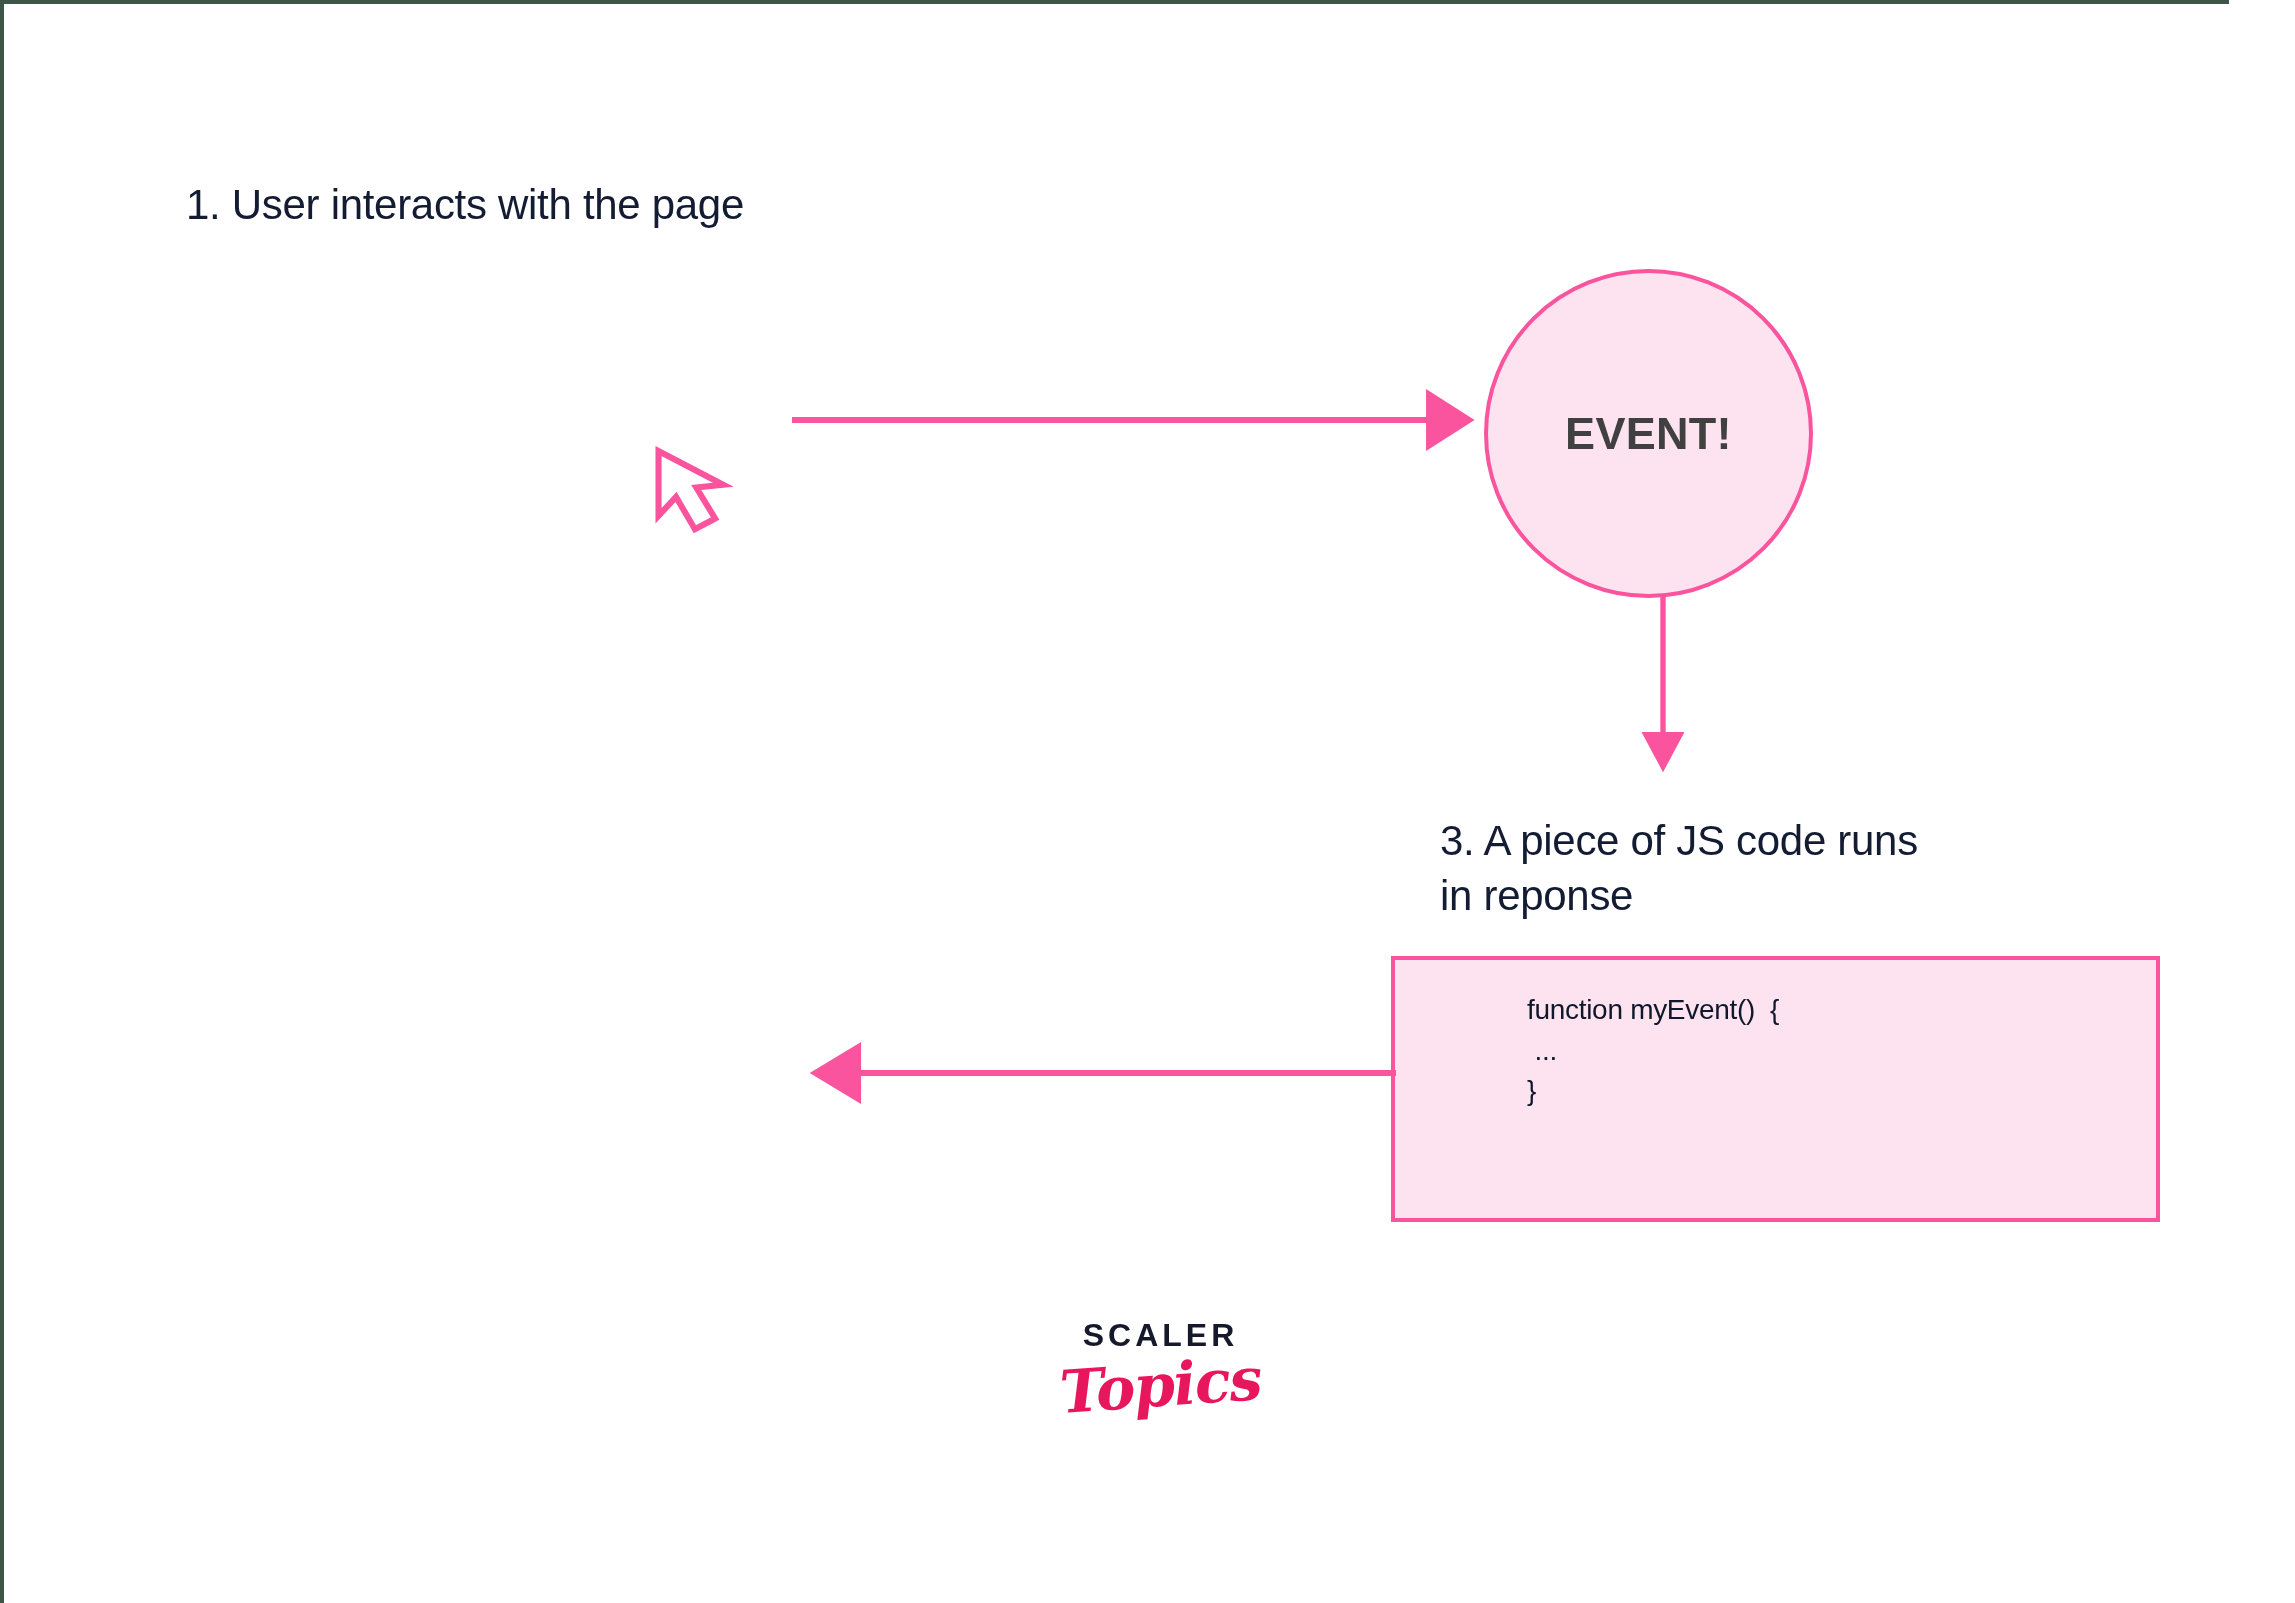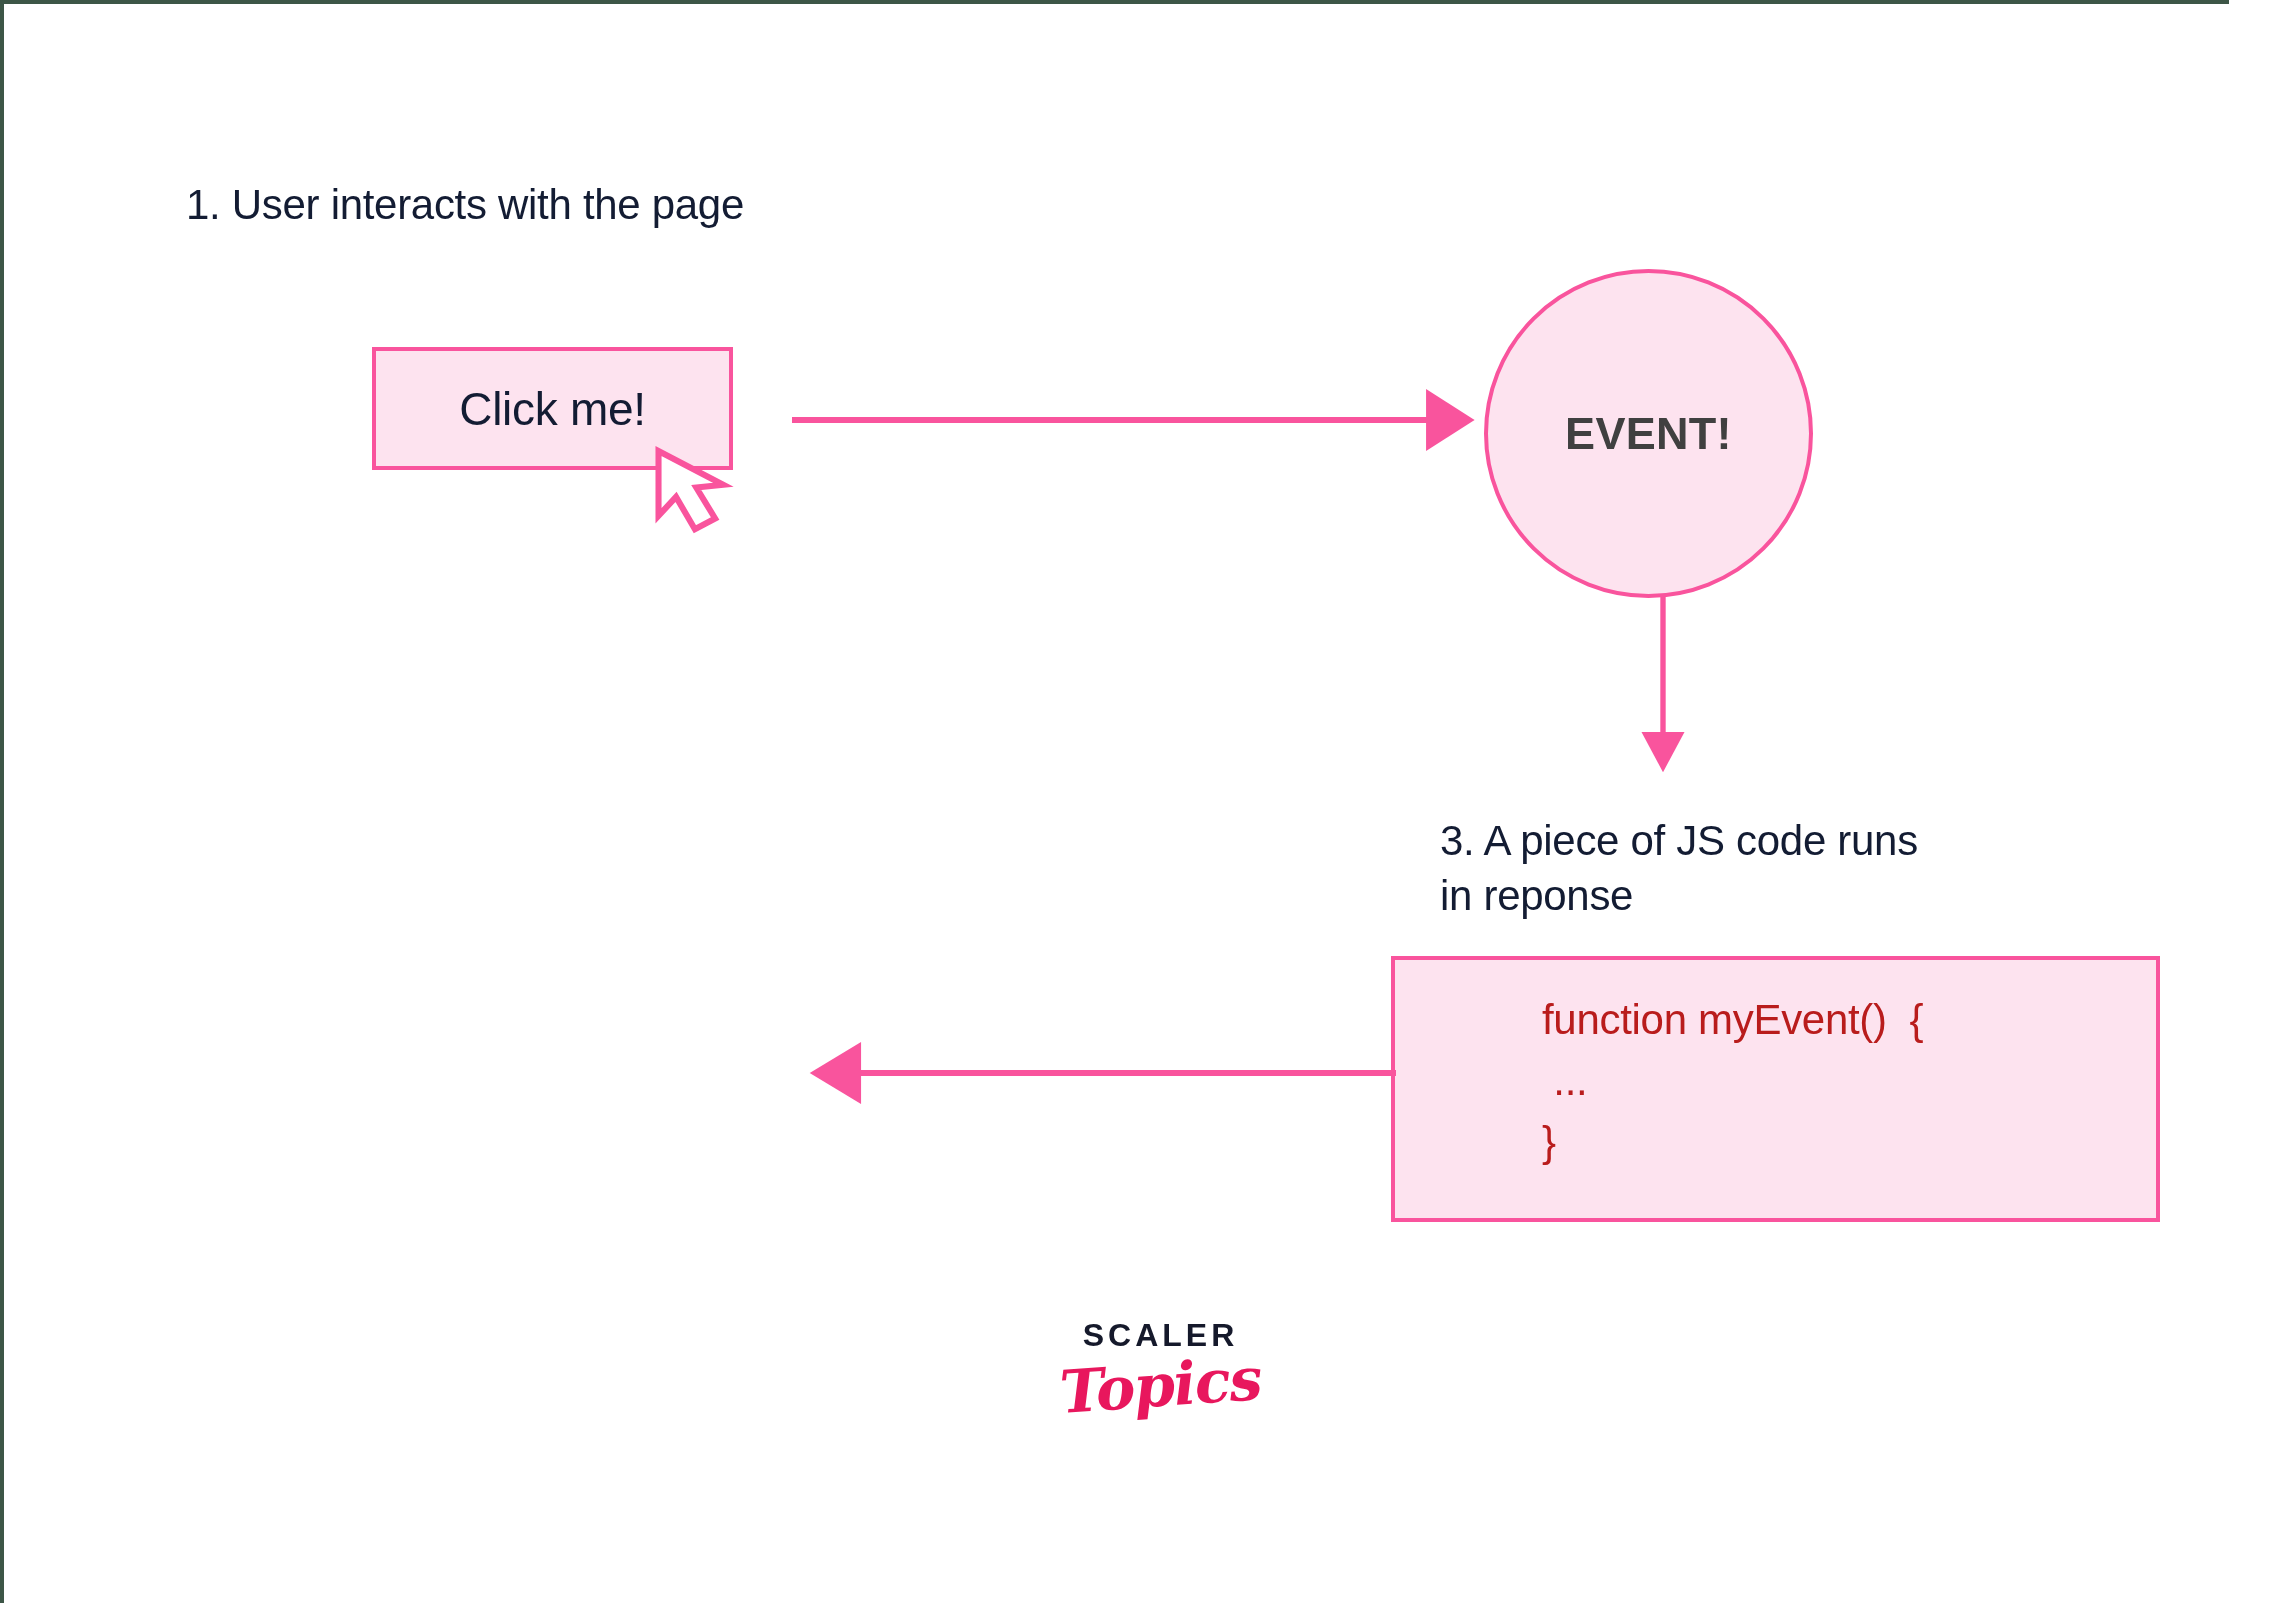--- a/index.html
+++ b/index.html
@@ -86,24 +86,24 @@
     left: 1387px;
     top: 952px;
     width: 769px;
     height: 266px;
     background: #fde3ef;
     border: 4.7px solid #f9549d;
     box-sizing: border-box;
   }
   #code-lines {
     position: absolute;
-    left: 147px;
+    left: 132px;
     top: 30px;
-    color: #b91c1c;
-    font-size: 42px;
+    color: #0f172a;
+    font-size: 28px;
     line-height: 1.45;
     letter-spacing: -0.3px;
     white-space: pre;
   }
 
   
   .arrow-svg { display: block; overflow: visible; }
 
   
   #scaler-logo {
@@ -133,23 +133,20 @@
   }
 </style>
 </head>
 <body>
 
 <div id="canvas">
 
   <div class="abs caption" style="left:182px; top:174px;">1. User interacts with the page</div>
 
 
-  <div class="abs" id="click-button">
-    <span id="click-button-label">Click me!</span>
-  </div>
 
   <div class="abs" id="cursor-arrow">
     <svg class="arrow-svg" width="98" height="91" viewBox="0 0 145 135">
       <path d="M 8 12 L 8 108 L 34 80 L 62 128 L 92 112 L 64 66 L 104 62 Z" fill="#ffffff" stroke="#f9549d" stroke-width="9" stroke-linejoin="miter"></path>
     </svg>
   </div>
 
   <div class="abs" style="left:788px; top:378px; width:688px; height:76px;">
     <svg class="arrow-svg" width="688" height="76" viewBox="0 0 1020 112">
       <line x1="0" y1="56" x2="945" y2="56" stroke="#f9549d" stroke-width="9"></line>

